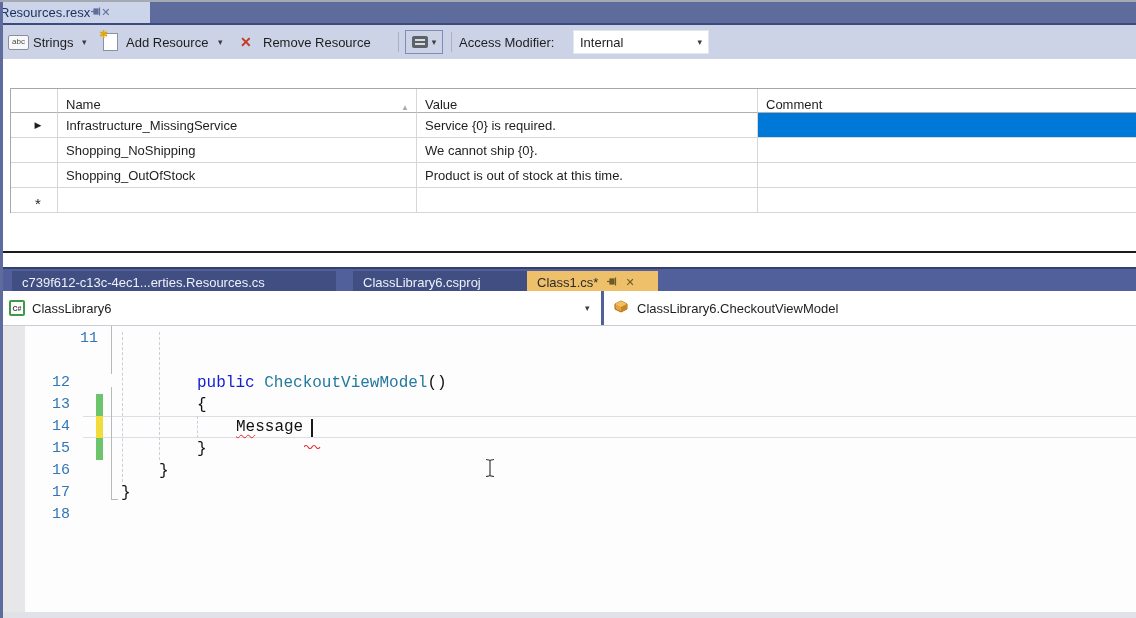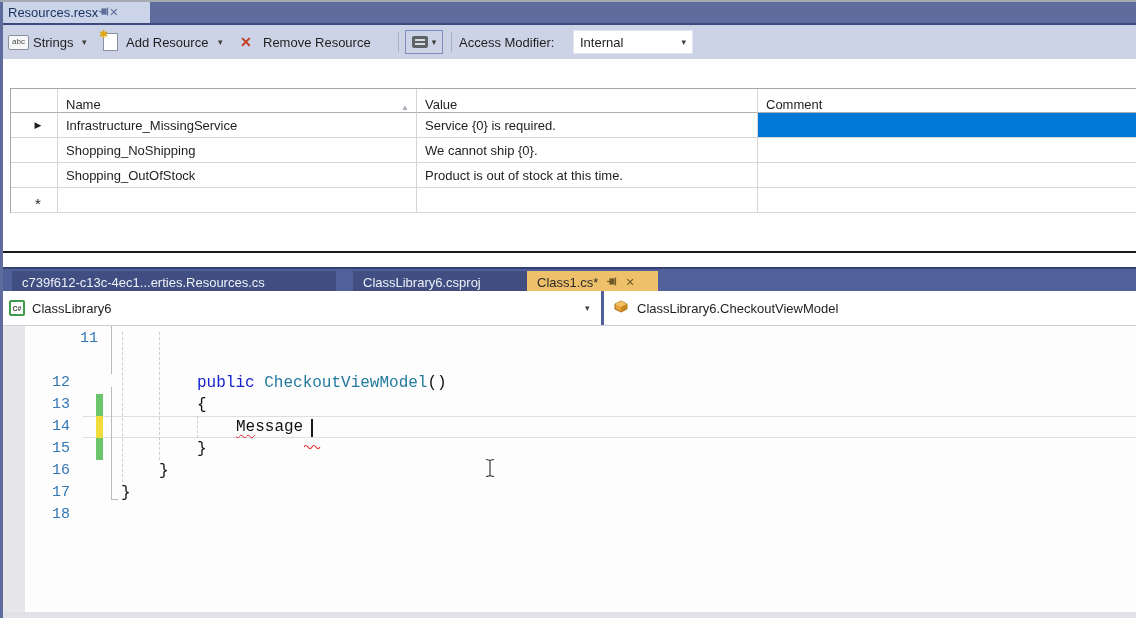--- a/index.html
+++ b/index.html
@@ -5,40 +5,40 @@
   html,body{margin:0;padding:0;background:#fff;}
   .screen{position:relative;width:1136px;height:618px;overflow:hidden;
           font-family:"Liberation Sans",sans-serif;font-size:13px;color:#1e1e1e;background:#ffffff;}
   .abs{position:absolute;}
 
   
   .topline{left:0;top:0;width:1136px;height:2px;background:#a5a9b2;}
   .tabwell{left:0;top:2px;width:1136px;height:21px;background:#5d6b9d;}
   .tabwell-underline{left:0;top:23px;width:1136px;height:2px;background:#3c4a7d;}
   .doc-tab{left:0;top:2px;width:150px;height:21px;background:#ccd4e9;color:#17305e;
-           display:flex;align-items:center;padding-left:8px;box-sizing:border-box;gap:0;}
+           display:flex;align-items:center;padding-left:0;box-sizing:border-box;gap:0;}
   .doc-tab .pin,.doc-tab .closex{color:#5e6d99;}
   .closex{font-size:11px;line-height:11px;}
 
   
   .toolbar{left:0;top:25px;width:1136px;height:34px;background:#ccd3e7;}
   .tb-item{position:absolute;top:0;height:34px;display:flex;align-items:center;}
   .abc-icon{width:19px;height:13px;border:1px solid #8a8f9b;background:#f7f8fa;color:#4a4a4a;
             font-size:8px;line-height:12px;text-align:center;border-radius:2px;}
   .caret{font-size:9px;color:#3c3c3c;}
   .sep{position:absolute;top:7px;width:1px;height:20px;background:#a9b1c8;}
   .page-icon{position:relative;width:13px;height:16px;background:#fff;border:1px solid #8892a4;}
   .page-icon .star{position:absolute;left:-5px;top:-6px;color:#e3a50e;font-size:11px;}
   .red-x{color:#c13c22;font-weight:bold;font-size:14px;}
   .gridview-btn{position:absolute;left:405px;top:5px;width:38px;height:24px;border:1px solid #7d8cba;
                 display:flex;align-items:center;justify-content:center;gap:4px;box-sizing:border-box;}
   .gv-icon{width:16px;height:12px;background:#5d6269;border-radius:2px;position:relative;}
   .gv-icon:before{content:"";position:absolute;left:3px;top:3px;width:10px;height:2px;background:#d8dbe0;}
   .gv-icon:after{content:"";position:absolute;left:3px;top:7px;width:10px;height:2px;background:#d8dbe0;}
-  .combo{position:absolute;left:573px;top:5px;width:120px;height:24px;background:#fff;border:1px solid #e3e6ee;
+  .combo{position:absolute;left:573px;top:5px;width:136px;height:24px;background:#fff;border:1px solid #e3e6ee;
          display:flex;align-items:center;justify-content:space-between;padding:0 6px;box-sizing:border-box;}
 
   
   .resx-doc{left:0;top:59px;width:1136px;height:192px;background:#ffffff;}
   .grid{position:absolute;left:10px;top:29px;border-top:1px solid #a7a7a7;border-left:1px solid #a7a7a7;}
   .grid-row{display:flex;}
   .gcell{box-sizing:border-box;border-right:1px solid #d6d6d6;border-bottom:1px solid #d6d6d6;
          display:flex;align-items:center;padding-left:8px;background:#fff;overflow:hidden;white-space:nowrap;}
   .ghead{border-bottom:1px solid #b0b0b0;align-items:flex-end;}
   .c-rowhdr{width:47px;}

